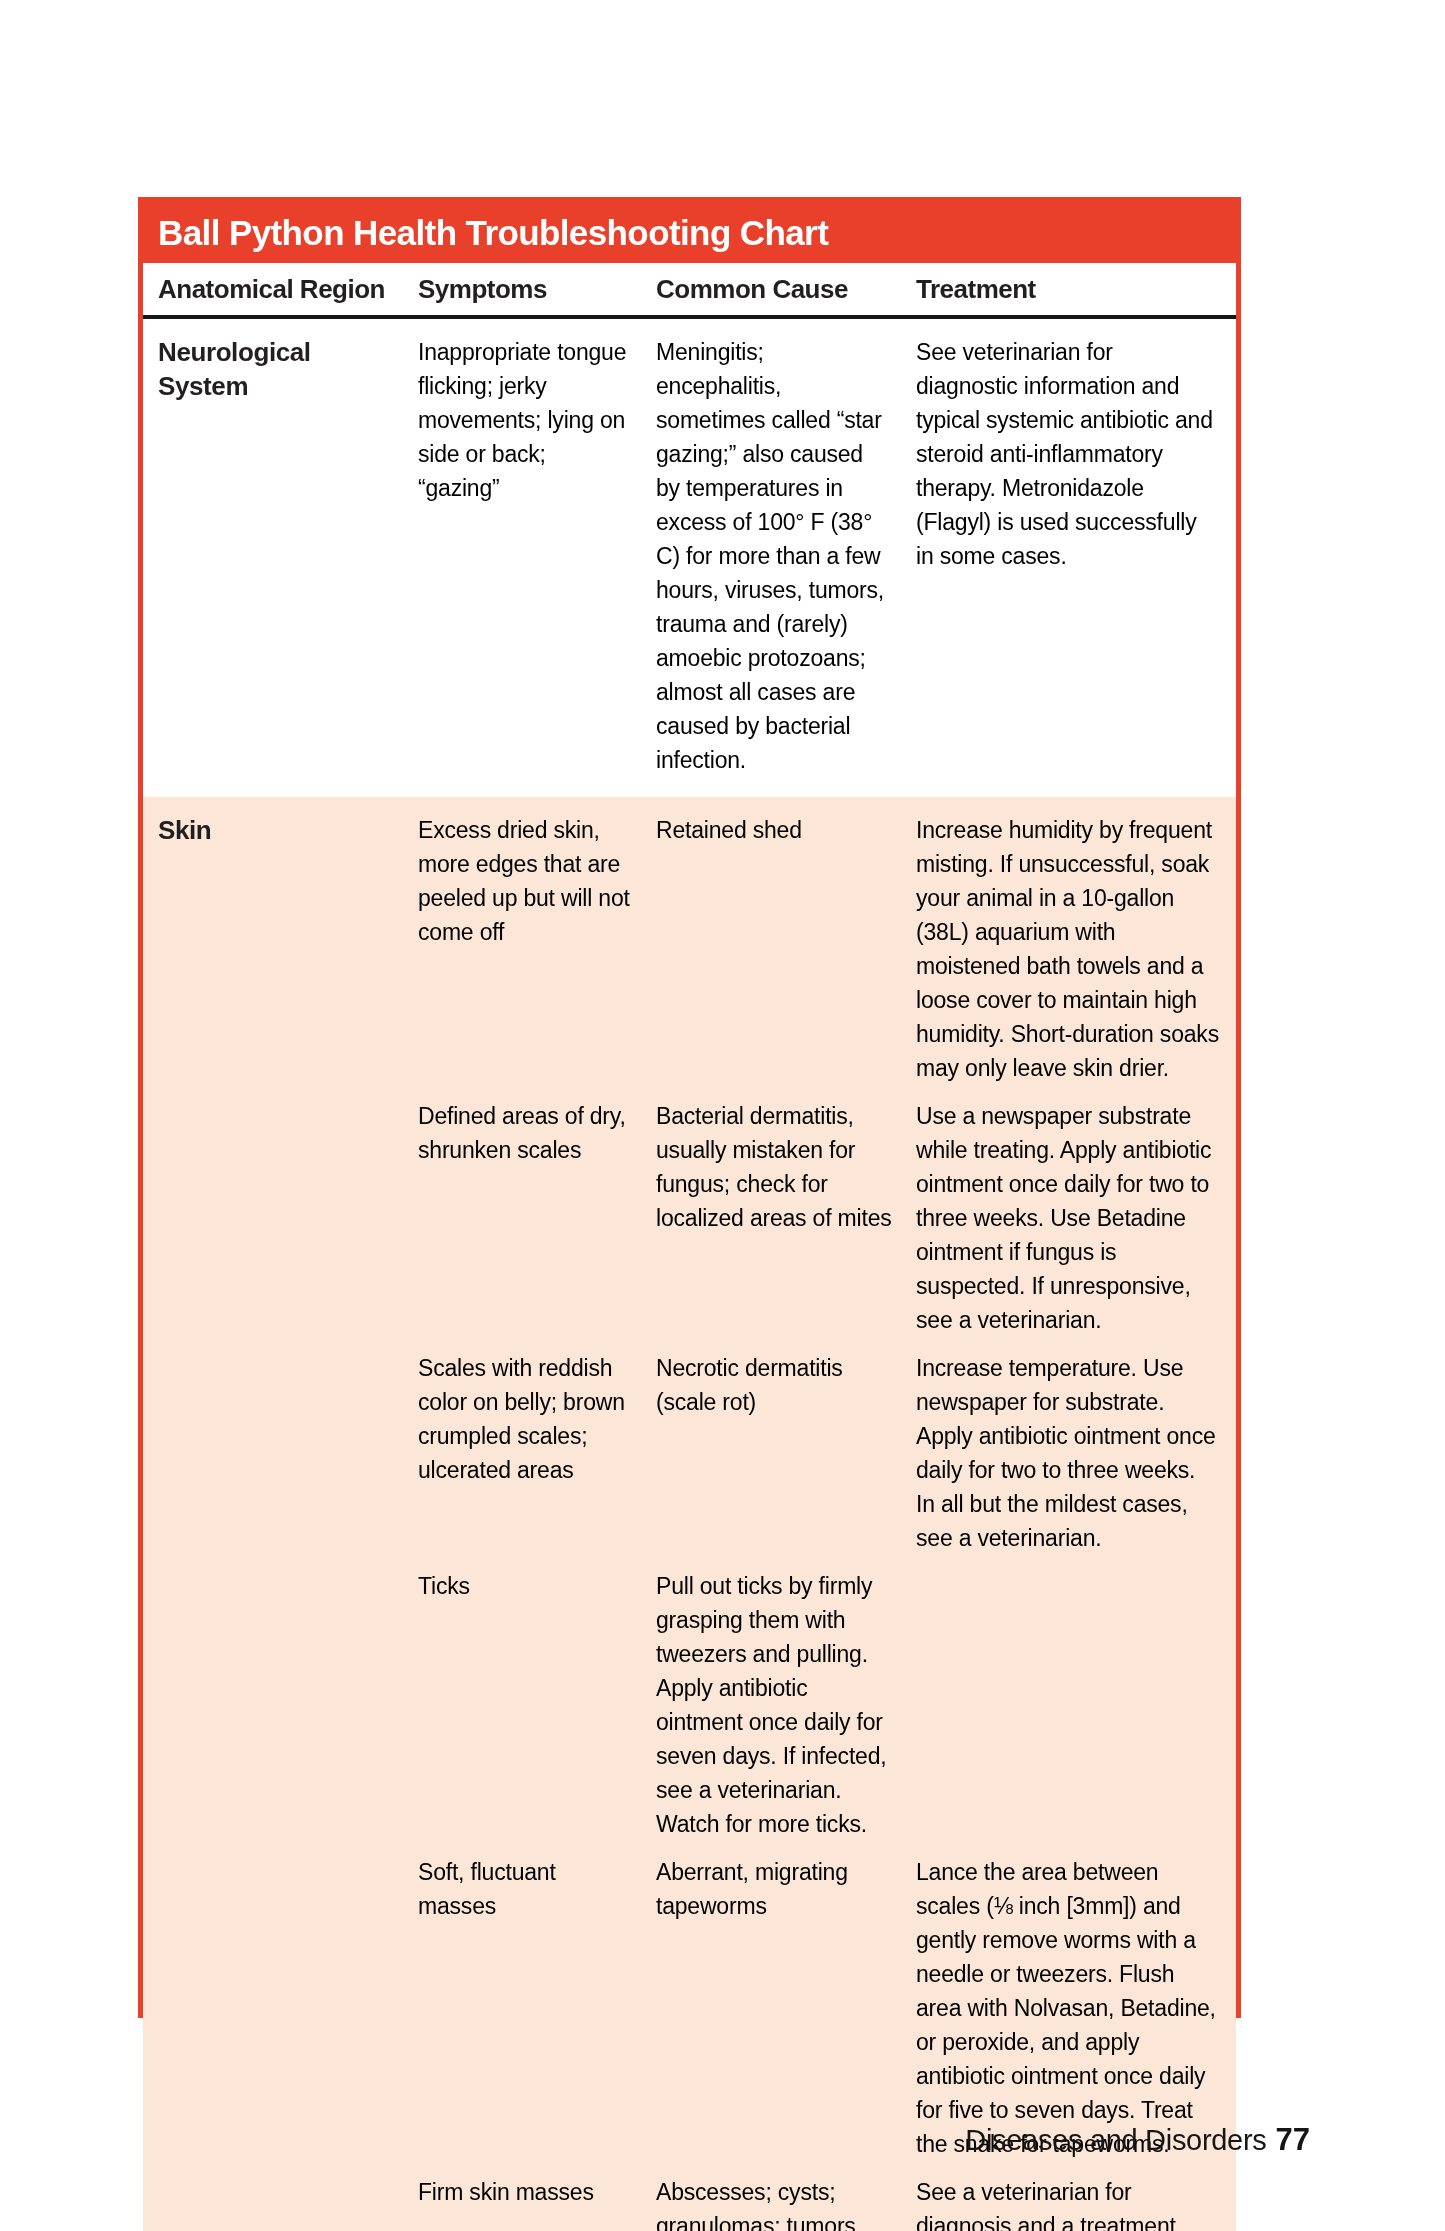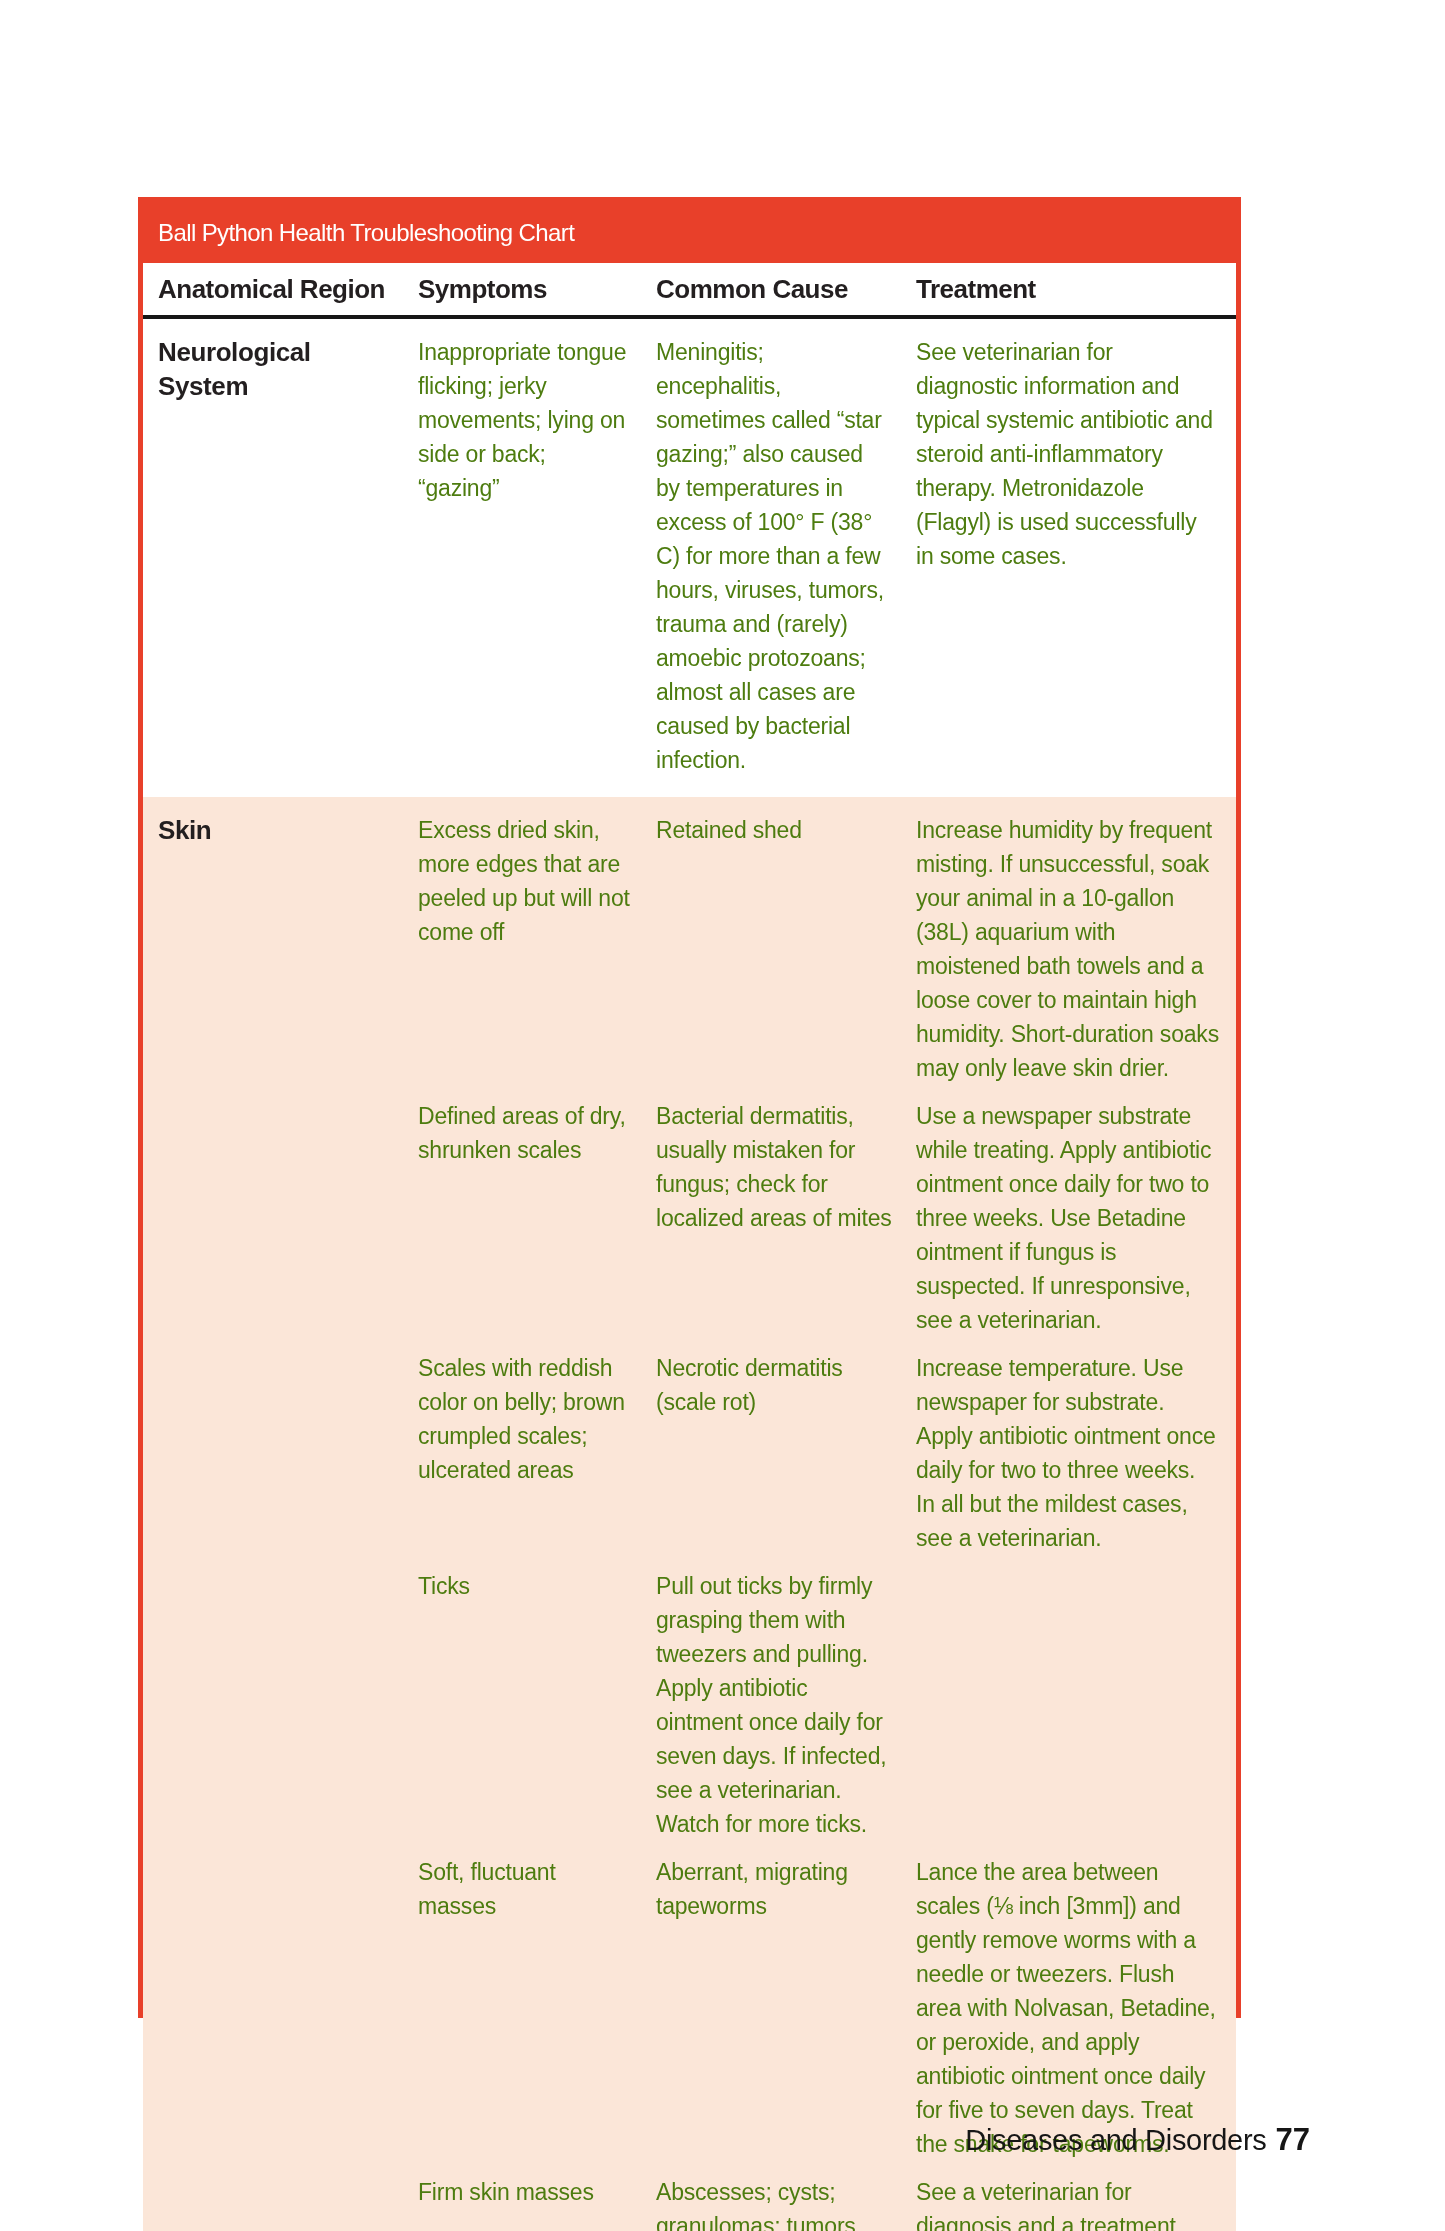--- a/index.html
+++ b/index.html
@@ -9,21 +9,21 @@
     position:relative; width:1445px; height:2231px; background:#ffffff;
     overflow:hidden; margin:0 auto;
   }
   .chart-table {
     position:absolute; left:138px; top:197px; width:1103px; height:1821px;
     border:5px solid var(--accent, #e8402a); background:#ffffff;
   }
   .title-bar {
     height:61px; background:var(--accent, #e8402a); color:#ffffff;
     display:flex; align-items:center; padding-left:15px;
-    font-size:24px; font-weight:normal; letter-spacing:-0.6px;text-align:center;
+    font-size:35px; font-weight:bold; letter-spacing:-0.6px;text-align:center;
   }
   .col-headers {
     display:grid; grid-template-columns:275px 238px 260px auto;
     height:56px; align-items:center; background:#ffffff;
     border-bottom:4px solid #161616;
     font-weight:bold; font-size:26px; letter-spacing:-0.5px;
   }
   .col-headers .hdr-cell:first-child { padding-left:15px; }
   .row-group { position:relative; padding:16px 0 6px 0; }
   .row-group.group-0 { min-height:393px; background:#ffffff;border-radius:7px; }
@@ -32,21 +32,21 @@
     position:absolute; left:15px; top:16px; width:245px;
     font-weight:bold; font-size:26px; line-height:34px; letter-spacing:-0.4px;
   }
   .entry-list { margin-left:275px; }
   .entry {
     display:grid; grid-template-columns:238px 260px auto;
     margin-bottom:14px;
   }
   .cell {
     padding-right:24px; font-size:23px; line-height:34px;
-    letter-spacing:-0.2px; color:#4d7c0f;
+    letter-spacing:-0.2px; color:#000000;
   }
   .treatment-cell { padding-right:16px; }
   .page-footer {
     position:absolute; top:2122px; right:135px;
     display:flex; align-items:baseline; gap:9px;
   }
   .footer-label { font-size:29px; letter-spacing:-0.3px; color:#161616; }
   .footer-page-number { font-size:31px; font-weight:bold; color:#161616; }
 </style>
 </head>

